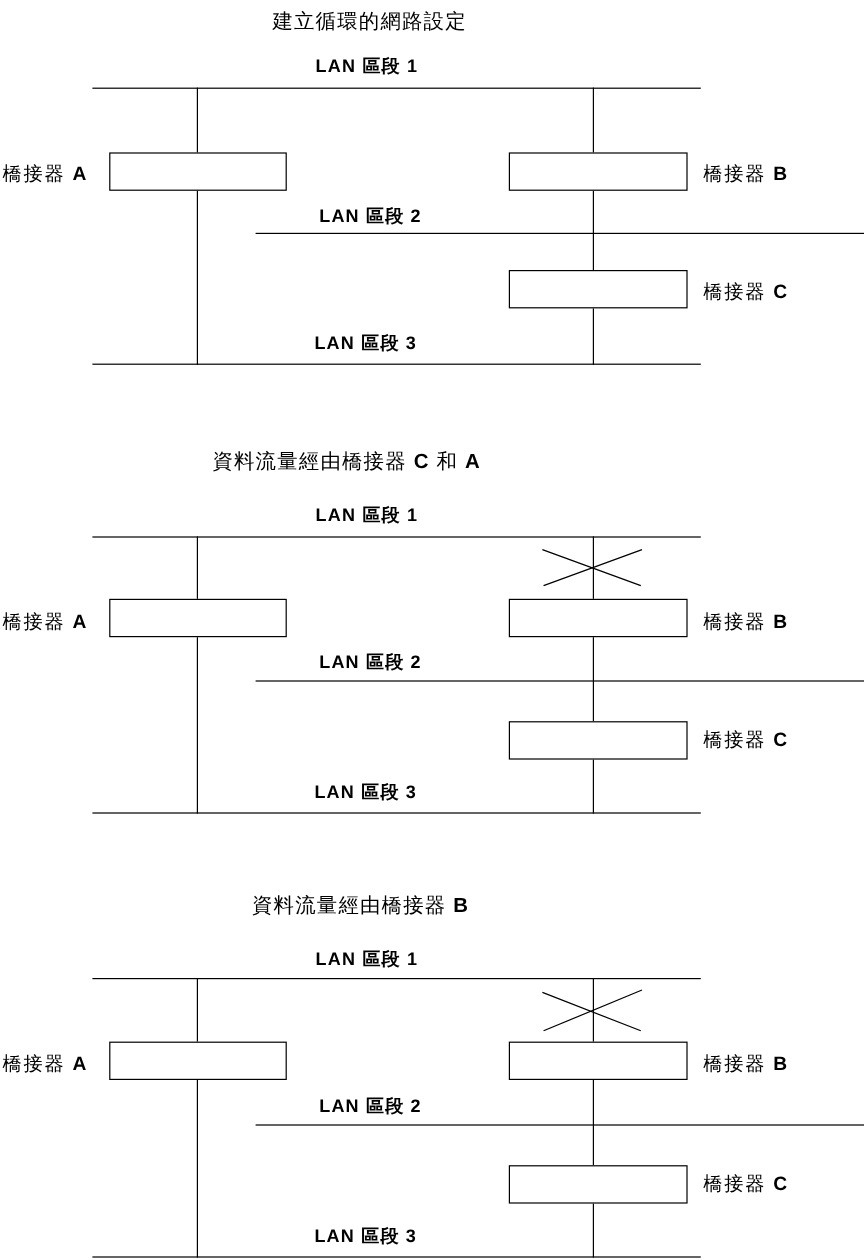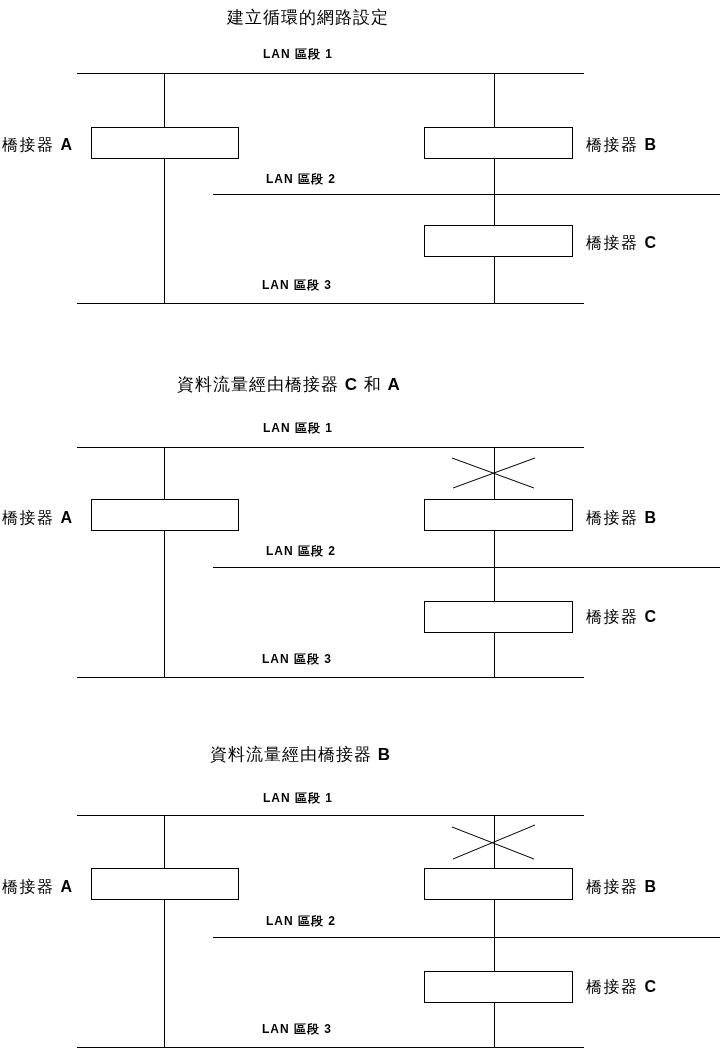--- a/index.html
+++ b/index.html
@@ -26,21 +26,21 @@
     margin: 0;
     font-size: 17px;
     font-weight: normal;
     letter-spacing: 1px;
     white-space: nowrap;
     z-index: 3;
   }
   .diagram-title b { font-weight: bold; }
   .lan-label {
     position: absolute;
-    font-size: 12px;
+    font-size: 15px;
     font-weight: bold;
     letter-spacing: 1px;
     white-space: nowrap;
     z-index: 3;
   }
   .bridge-label {
     position: absolute;
     font-size: 16px;
     letter-spacing: 1.5px;
     white-space: nowrap;

